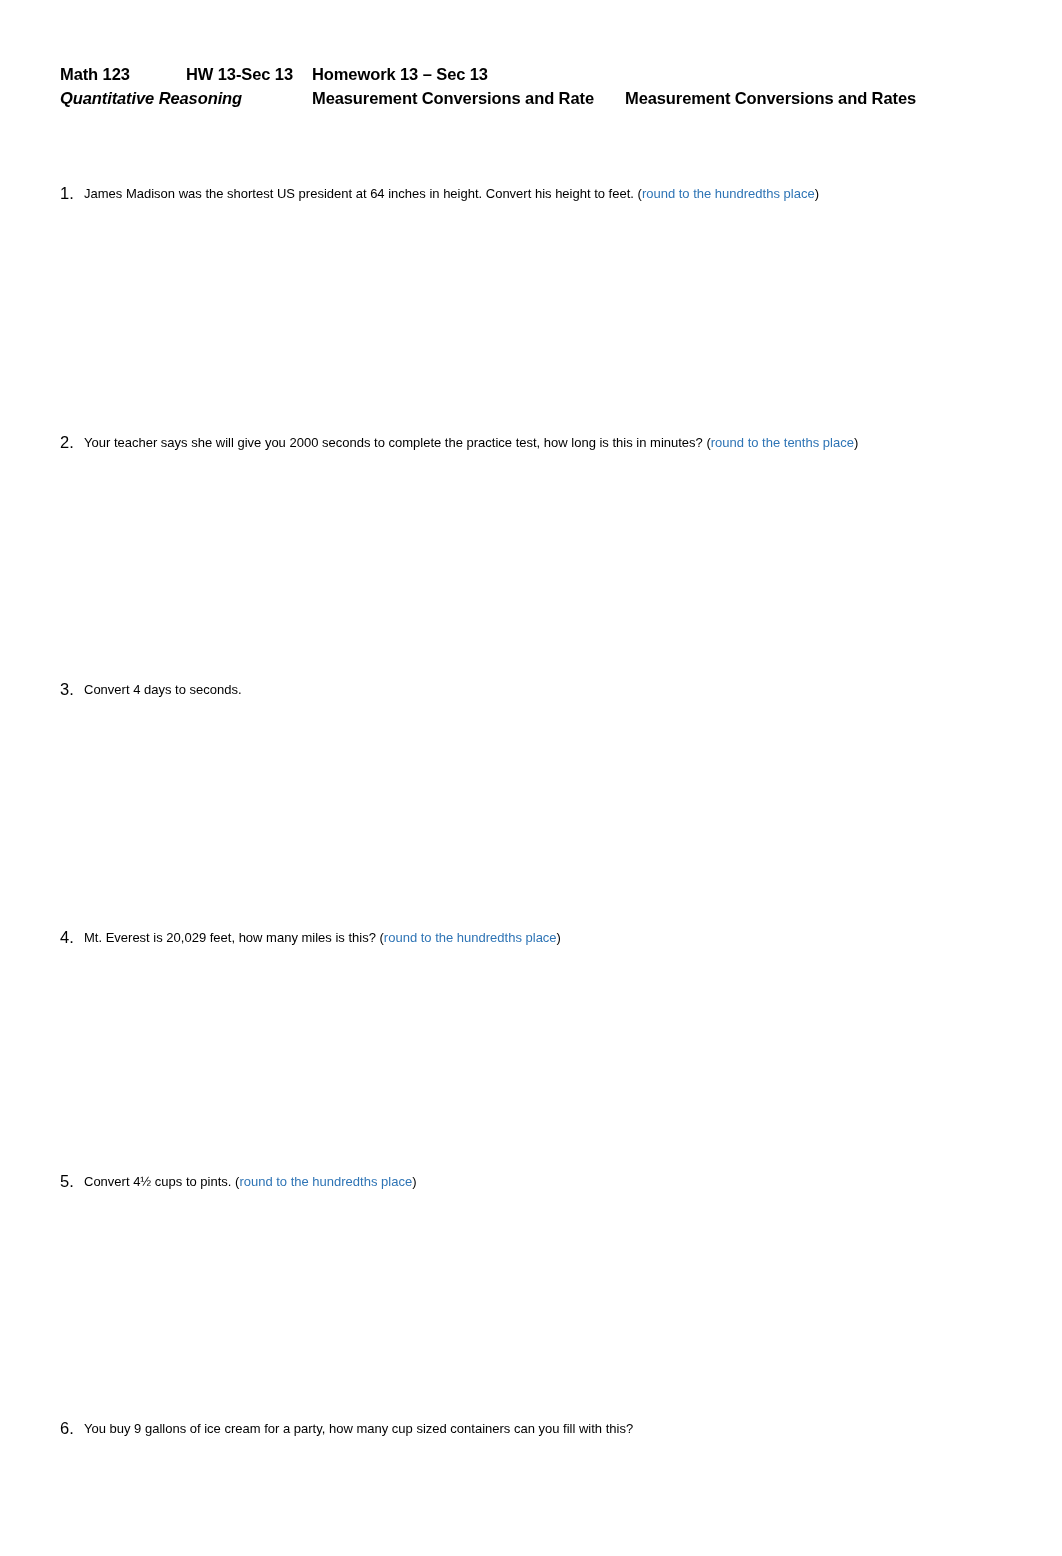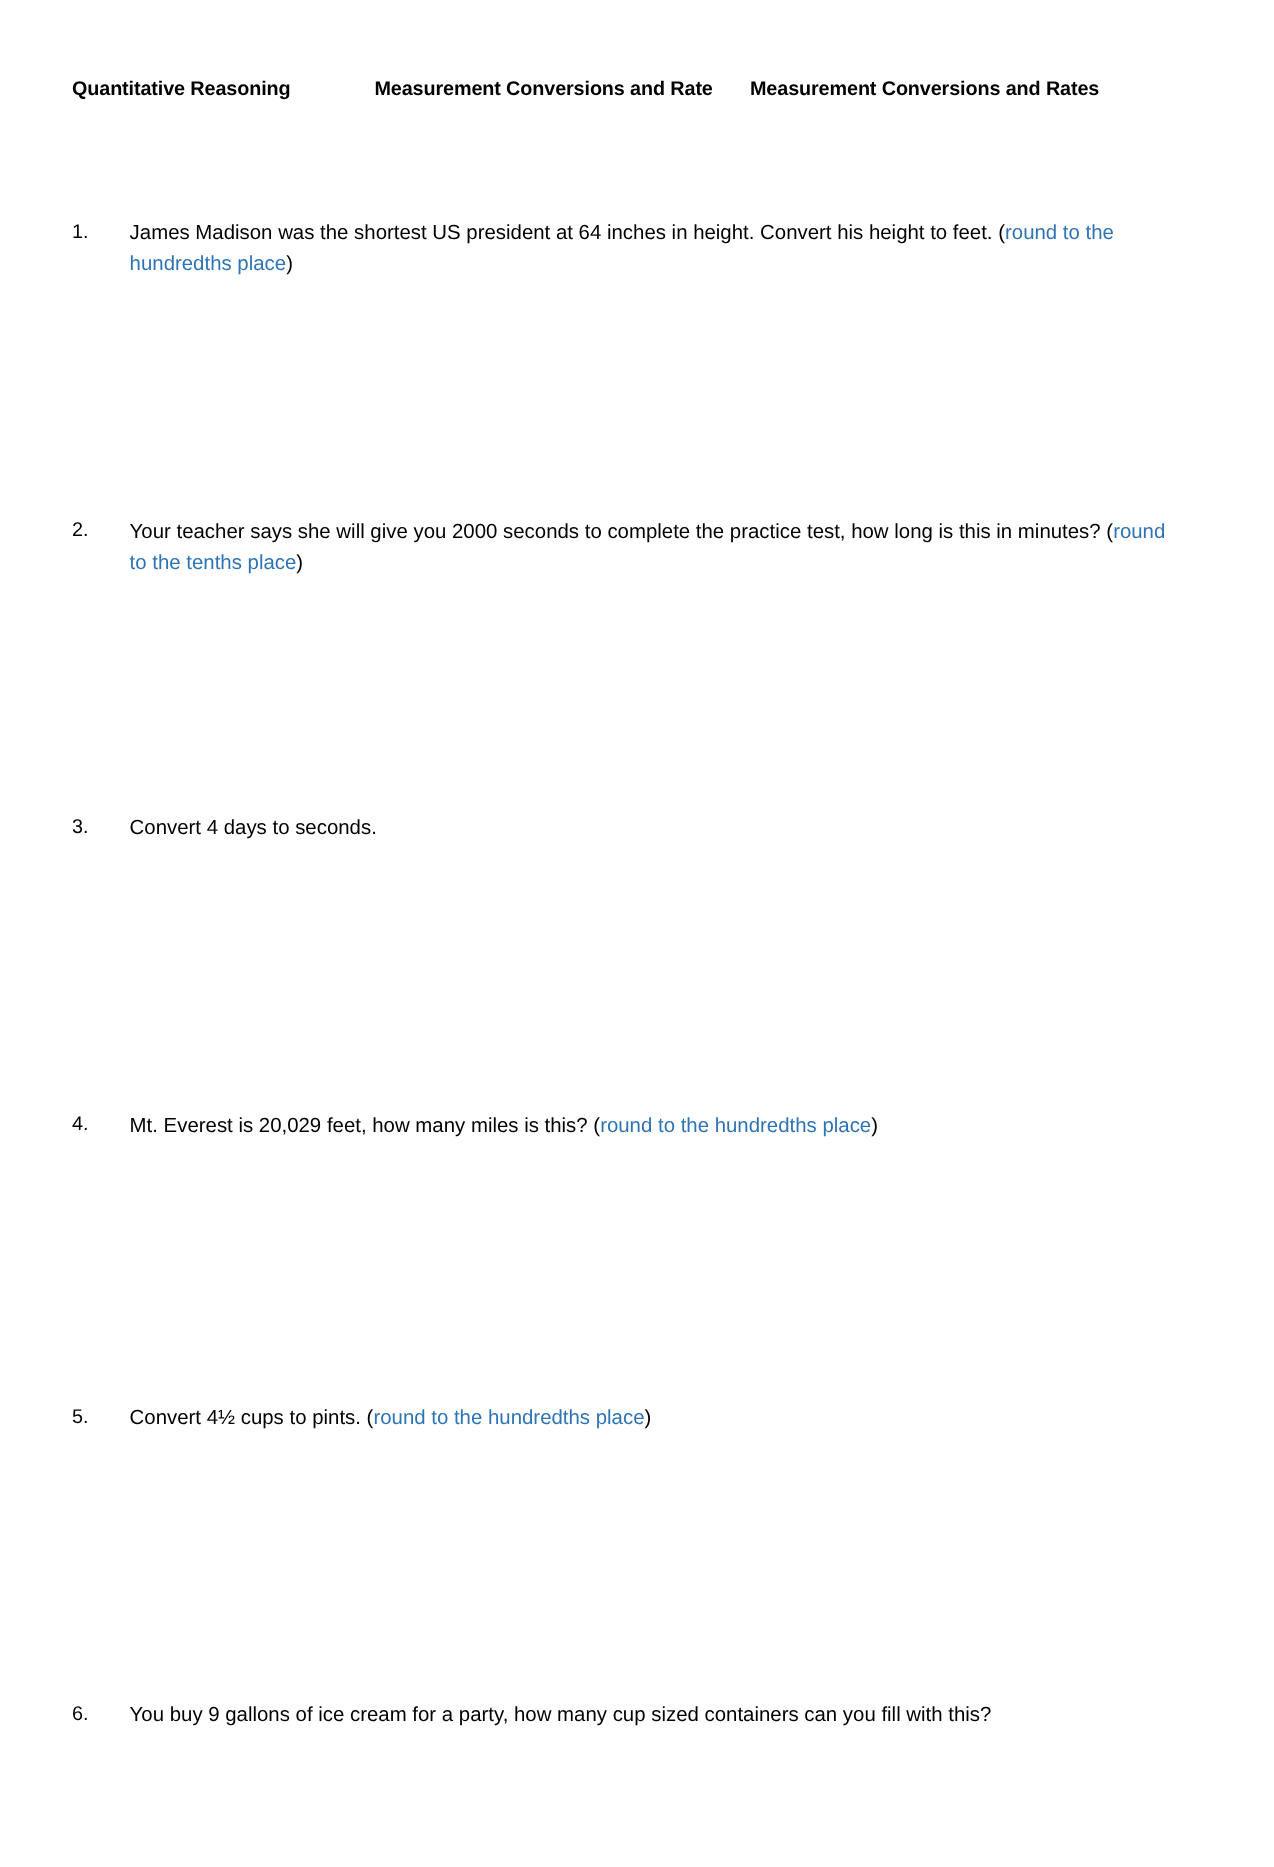--- a/index.html
+++ b/index.html
@@ -39,21 +39,21 @@
   }
   .header-line .seg {
     display: inline-block;
     vertical-align: top;
   }
   
   .hl1 .seg-1 { width: 126px; }
   .hl1 .seg-2 { width: 126px; }
   .hl1 .seg-3 { width: auto; }
 
-  .hl2 .seg-1 { width: 252px; }
+  .hl2 .seg-1 { width: 252px; font-style: italic; }
   .hl2 .seg-2 { width: 313px; }
   .hl2 .seg-3 { width: auto; text-align: center; }
 
   
   .question {
     position: absolute;
     left: 60px;
     width: 926px;
     font-size: 16.5px;
     line-height: 25.5px;
@@ -63,24 +63,24 @@
     position: absolute;
     left: 0;
     top: 0;
     width: 32px;
     text-align: left;
     font-size: 16.5px;
     line-height: 25.5px;
     color: #000000;
   }
   .q-body {
-    margin-left: 48px;
+    margin-left: 24px;
     display: block;
     text-align: left;
-    font-size: 17px;
+    font-size: 13px;
     line-height: 25.5px;
   }
   .hint {
     color: #2E74B5;
   }
   .paren {
     color: #000000;
   }
 
   
@@ -90,20 +90,21 @@
   .q4 { top: 925px; }
   .q5 { top: 1169px; }
   .q6 { top: 1416px; }
 </style>
 </head>
 <body>
 
 <div class="page">
 
   <div class="doc-header">
+    <div class="header-line hl1"><span class="seg seg-1">Math 123</span><span class="seg seg-2">HW 13-Sec 13</span><span class="seg seg-3">Homework 13 – Sec 13</span></div>
 
     <div class="header-line hl2"><span class="seg seg-1">Quantitative Reasoning</span><span class="seg seg-2">Measurement Conversions and Rate</span><span class="seg seg-3">Measurement Conversions and Rates</span></div>
   </div>
 
   <div class="question q1">
     <span class="q-num">1.</span>
     <span class="q-body"><span>James Madison was the shortest US president at 64 inches in height.  Convert his height to feet. </span><span class="paren">(</span><span class="hint">round to the hundredths place</span><span class="paren">)</span></span>
   </div>
 
   <div class="question q2">

